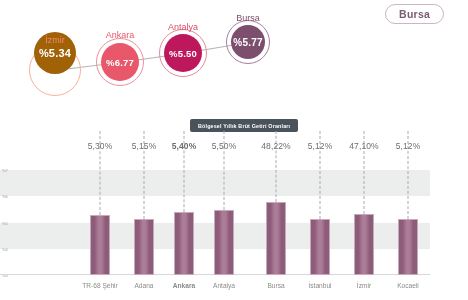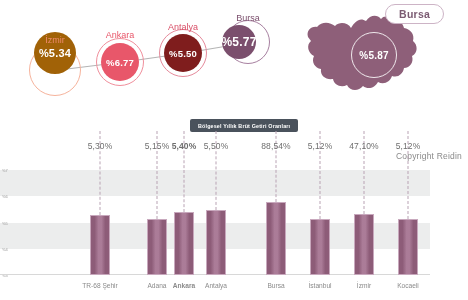--- a/index.html
+++ b/index.html
@@ -201,88 +201,76 @@
           <div class="bubble" style="left: 34px; top: 32px; width: 42px; height: 42px; background: #a16207; font-size: 11px;">%5.34</div>
           <div class="bubble-city" style="color: rgb(240, 138, 110); left: 15px; top: 35px; width: 80px;">İzmir</div>
         </div>
         <div class="bubble-node" style="left: 0px; top: 0px;">
           <div class="bubble-ring" style="left: 96px; top: 38px; width: 48px; height: 48px; border-color: rgb(240, 143, 156);"></div>
           <div class="bubble" style="left: 101px; top: 43px; width: 38px; height: 38px; background: rgb(232, 87, 106); font-size: 9.5px;">%6.77</div>
           <div class="bubble-city" style="color: rgb(232, 87, 106); left: 80px; top: 30px; width: 80px;">Ankara</div>
         </div>
         <div class="bubble-node" style="left: 0px; top: 0px;">
           <div class="bubble-ring" style="left: 159px; top: 29px; width: 48px; height: 48px; border-color: rgb(229, 138, 155);"></div>
-          <div class="bubble" style="left: 164px; top: 34px; width: 38px; height: 38px; background: #7f1d1d; font-size: 9.5px;">%5.50</div>
+          <div class="bubble" style="left: 164px; top: 34px; width: 38px; height: 38px; background: #be185d; font-size: 9.5px;">%5.50</div>
           <div class="bubble-city" style="color: rgb(217, 79, 103); left: 143px; top: 22px; width: 80px;">Antalya</div>
         </div>
         <div class="bubble-node" style="left: 0px; top: 0px;">
           <div class="bubble-ring" style="left: 226px; top: 20px; width: 44px; height: 44px; border-color: rgb(167, 128, 160);"></div>
-          <div class="bubble" style="left: 222px; top: 25px; width: 34px; height: 34px; background: rgb(123, 79, 109); font-size: 12px;">%5.77</div>
+          <div class="bubble" style="left: 231px; top: 25px; width: 34px; height: 34px; background: rgb(123, 79, 109); font-size: 10px;">%5.77</div>
           <div class="bubble-city" style="color: rgb(123, 79, 109); left: 208px; top: 13px; width: 80px;">Bursa</div>
         </div>
       </div>
   </div>
 
-  <div id="map-wrap">
-    <svg id="map-shape" width="130" height="95" viewBox="0 0 130 95">
-      <path d="M8,32 C6,26 11,21 17,22 C22,16 30,17 35,21 C40,16 48,18 51,23
-               C55,16 60,12 66,16 C70,10 77,9 81,14 C84,10 90,11 92,16
-               C97,14 103,17 104,23 C110,24 115,29 113,36 C118,40 118,48 112,51
-               C114,57 110,63 104,63 C103,69 98,73 92,71 C90,77 84,80 78,77
-               C75,83 68,85 63,81 C58,87 50,86 47,80 C41,83 34,80 33,74
-               C26,75 20,71 21,64 C15,63 11,57 14,51 C8,48 6,40 11,36 Z" fill="#8e5f79"></path>
-    </svg>
-    <div id="map-value-circle">%5.87</div>
-  </div>
   <div id="map-pill">Bursa</div>
 
   <div id="chart-section">
     <div id="chart-title-badge">Bölgesel Yıllık Brüt Getiri Oranları</div>
-    <div id="copyright">Copyright Reidin</div>
     <div id="plot">
       <div id="bands-layer">
           <div class="band" style="top: 5.2381px; height: 26.1905px;"></div>
           <div class="band" style="top: 57.619px; height: 26.1905px;"></div>
           <div class="band" style="top: 110px; height: 0px;"></div>
           <div class="ylabel" style="top: 3.2381px;">%7</div>
           <div class="ylabel" style="top: 29.4286px;">%6</div>
           <div class="ylabel" style="top: 55.619px;">%5</div>
           <div class="ylabel" style="top: 81.8095px;">%4</div>
           <div class="ylabel" style="top: 108px;">%3</div>
         </div>
       <div class="axis-baseline"></div>
       <div id="cols-layer">
           <div class="col" style="left: 40px;">
             <div class="dashline" style="height: 83.7619px;"></div>
             <div class="bar" style="height: 60.2381px;"></div>
             <div class="vlabel">5,30%</div>
             <div class="xlabel">TR-68 Şehir</div>
           </div>
-          <div class="col" style="left: 97px;">
+          <div class="col" style="left: 84px;">
             <div class="dashline" style="height: 87.6905px;"></div>
             <div class="bar" style="height: 56.3095px;"></div>
             <div class="vlabel">5,15%</div>
             <div class="xlabel">Adana</div>
           </div>
           <div class="col" style="left: 124px; font-weight: bold;">
             <div class="dashline" style="height: 81.1429px;"></div>
             <div class="bar" style="height: 62.8571px;"></div>
             <div class="vlabel">5,40%</div>
             <div class="xlabel">Ankara</div>
           </div>
-          <div class="col" style="left: 156px;">
+          <div class="col" style="left: 164px;">
             <div class="dashline" style="height: 78.5238px;"></div>
             <div class="bar" style="height: 65.4762px;"></div>
             <div class="vlabel">5,50%</div>
             <div class="xlabel">Antalya</div>
           </div>
           <div class="col" style="left: 216px;">
             <div class="dashline" style="height: 71.4524px;"></div>
             <div class="bar" style="height: 72.5476px;"></div>
-            <div class="vlabel">88,54%</div>
+            <div class="vlabel">48,22%</div>
             <div class="xlabel">Bursa</div>
           </div>
           <div class="col" style="left: 260px;">
             <div class="dashline" style="height: 88.4762px;"></div>
             <div class="bar" style="height: 55.5238px;"></div>
             <div class="vlabel">5,12%</div>
             <div class="xlabel">İstanbul</div>
           </div>
           <div class="col" style="left: 304px;">
             <div class="dashline" style="height: 82.7143px;"></div>

